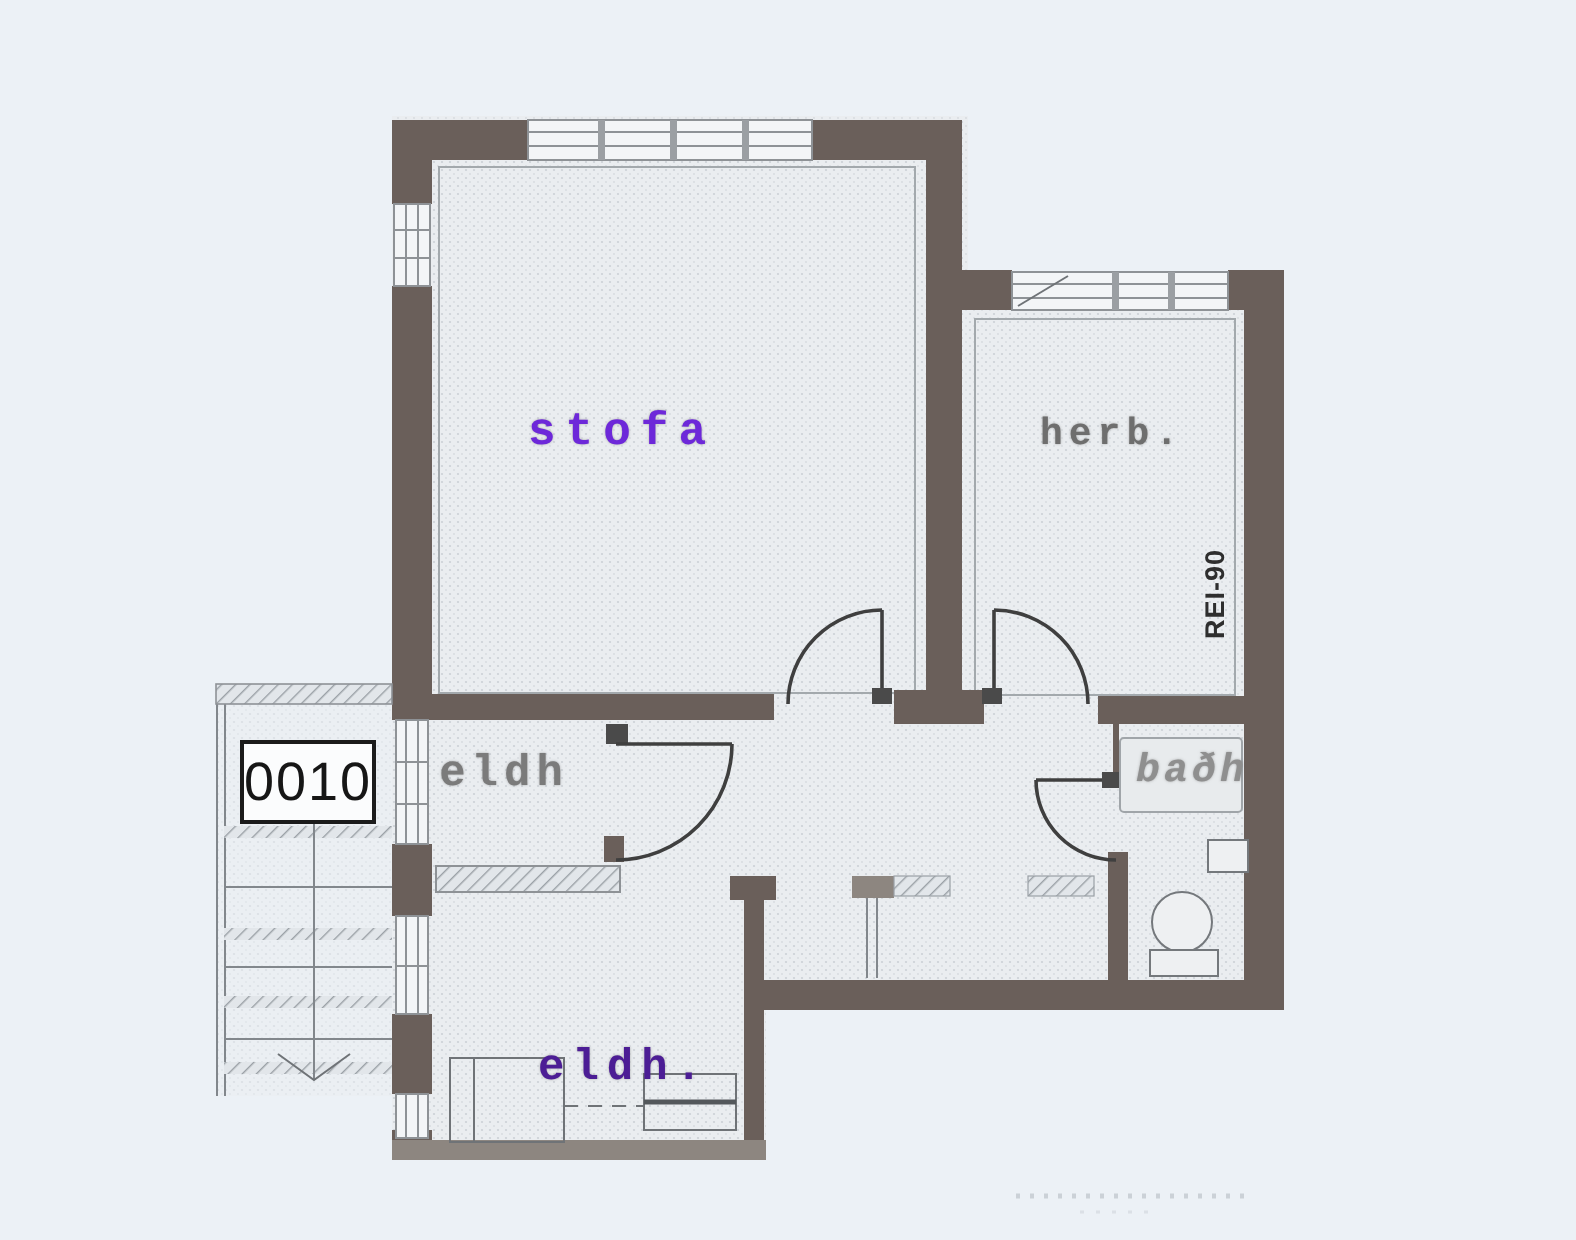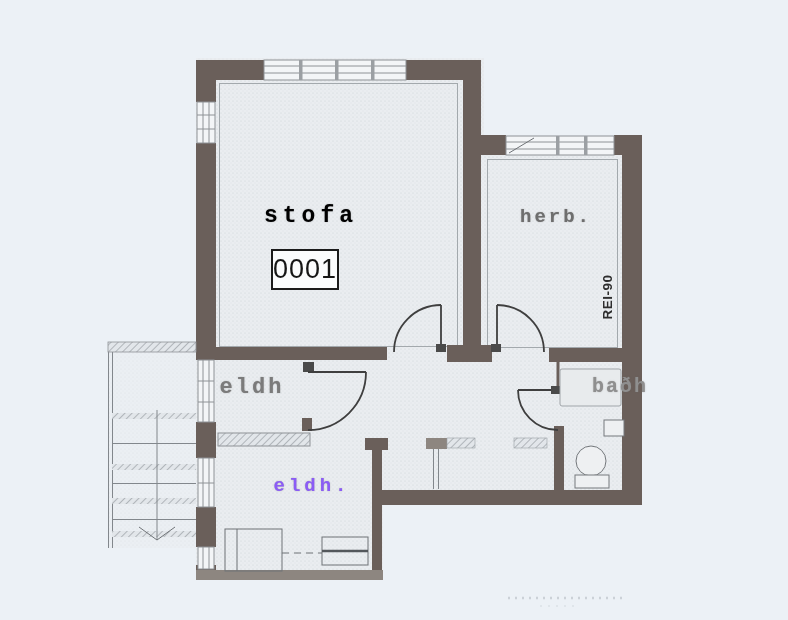--- a/index.html
+++ b/index.html
@@ -8,25 +8,25 @@
     background:#ecf1f6;
     font-family:"Liberation Sans", sans-serif;
   }
   .plan-svg{position:absolute;left:0;top:0;}
   .rlabel{
     position:absolute;transform:translate(-50%,-50%);
     font-family:"Liberation Mono","DejaVu Sans Mono",monospace;
     font-weight:bold;white-space:nowrap;
     text-shadow:0 0 1.3px rgba(110,110,110,.55);
   }
-  .lbl-stofa{font-size:23px;letter-spacing:5px;color:#000000;}
+  .lbl-stofa{font-size:23px;letter-spacing:5px;color:#6d28d9;}
   .lbl-herb {font-size:19px;letter-spacing:3px;color:#6e6e6e;}
   .lbl-andd {font-size:22px;letter-spacing:3px;color:#7b7b7b;}
   .lbl-bath {font-size:20px;letter-spacing:2px;color:#8f8f8f;}
-  .lbl-eldh {font-size:19px;letter-spacing:4px;color:#8b5cf6;}
+  .lbl-eldh {font-size:22px;letter-spacing:4px;color:#4c1d95;margin-top:48px;}
   .unit-box{
     position:absolute;background:#fbfcfd;border:2px solid #1b1b1b;
     display:flex;align-items:center;justify-content:center;
     font-family:"Liberation Sans",sans-serif;font-size:27px;
     color:#161616;letter-spacing:1px;
   }
   .unit-0001{left:271px;top:249px;width:64px;height:37px;}
   .unit-0010{left:120px;top:370px;width:64px;height:38px;}
   .fire-label{
     position:absolute;left:562px;top:289px;width:92px;height:16px;
@@ -199,22 +199,22 @@
 
     <g stroke="#c3c9cf" fill="none">
       <line x1="508" y1="598" x2="622" y2="598" stroke-width="2.5" stroke-dasharray="2 5" opacity="0.8"></line>
       <line x1="540" y1="606" x2="576" y2="606" stroke-width="1.5" stroke-dasharray="2 6" opacity="0.4"></line>
     </g>
   </svg>
 
   <div class="rlabel lbl-stofa" style="left:311px;top:216px;">stofa</div>
   <div class="rlabel lbl-herb" style="left:556px;top:217px;">herb.</div>
   <div class="rlabel lbl-andd" style="left:252px;top:387px;">eldh</div>
-  <div class="rlabel lbl-bath" style="left:620px;top:386px;">baðh</div>
+  <div class="rlabel lbl-bath" style="left:596px;top:386px;font-style:italic;">baðh</div>
   <div class="rlabel lbl-eldh" style="left:312px;top:486px;">eldh.</div>
 
-  <div class="unit-box unit-0001">
-    <span>0001</span>
+  <div class="unit-box unit-0010">
+    <span>0010</span>
   </div>
 
   <div class="fire-label">REI-90</div>
 
 </div>
 
 </body></html>

